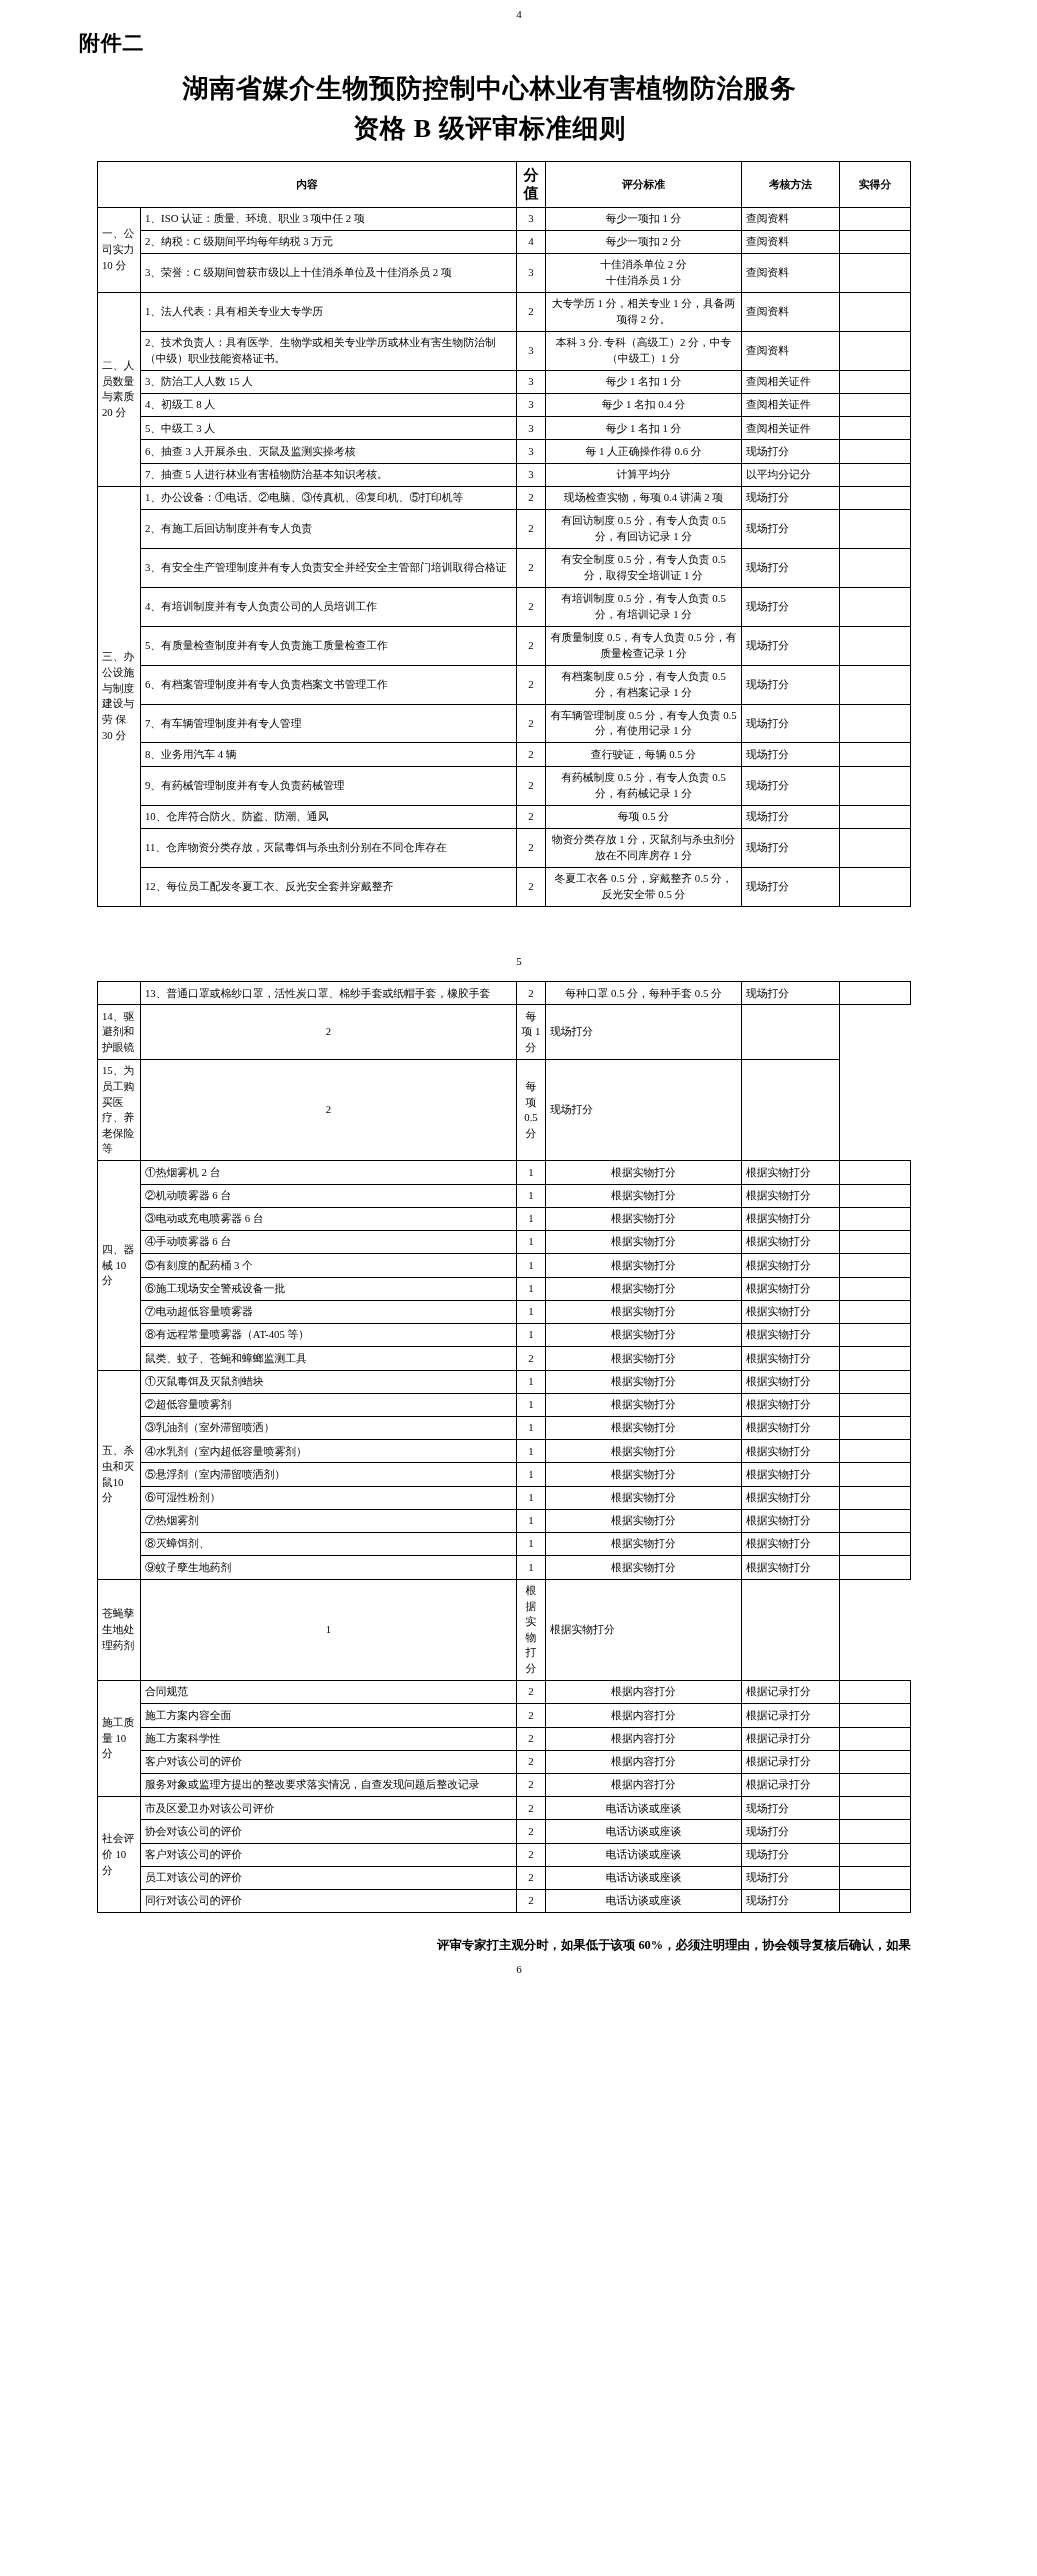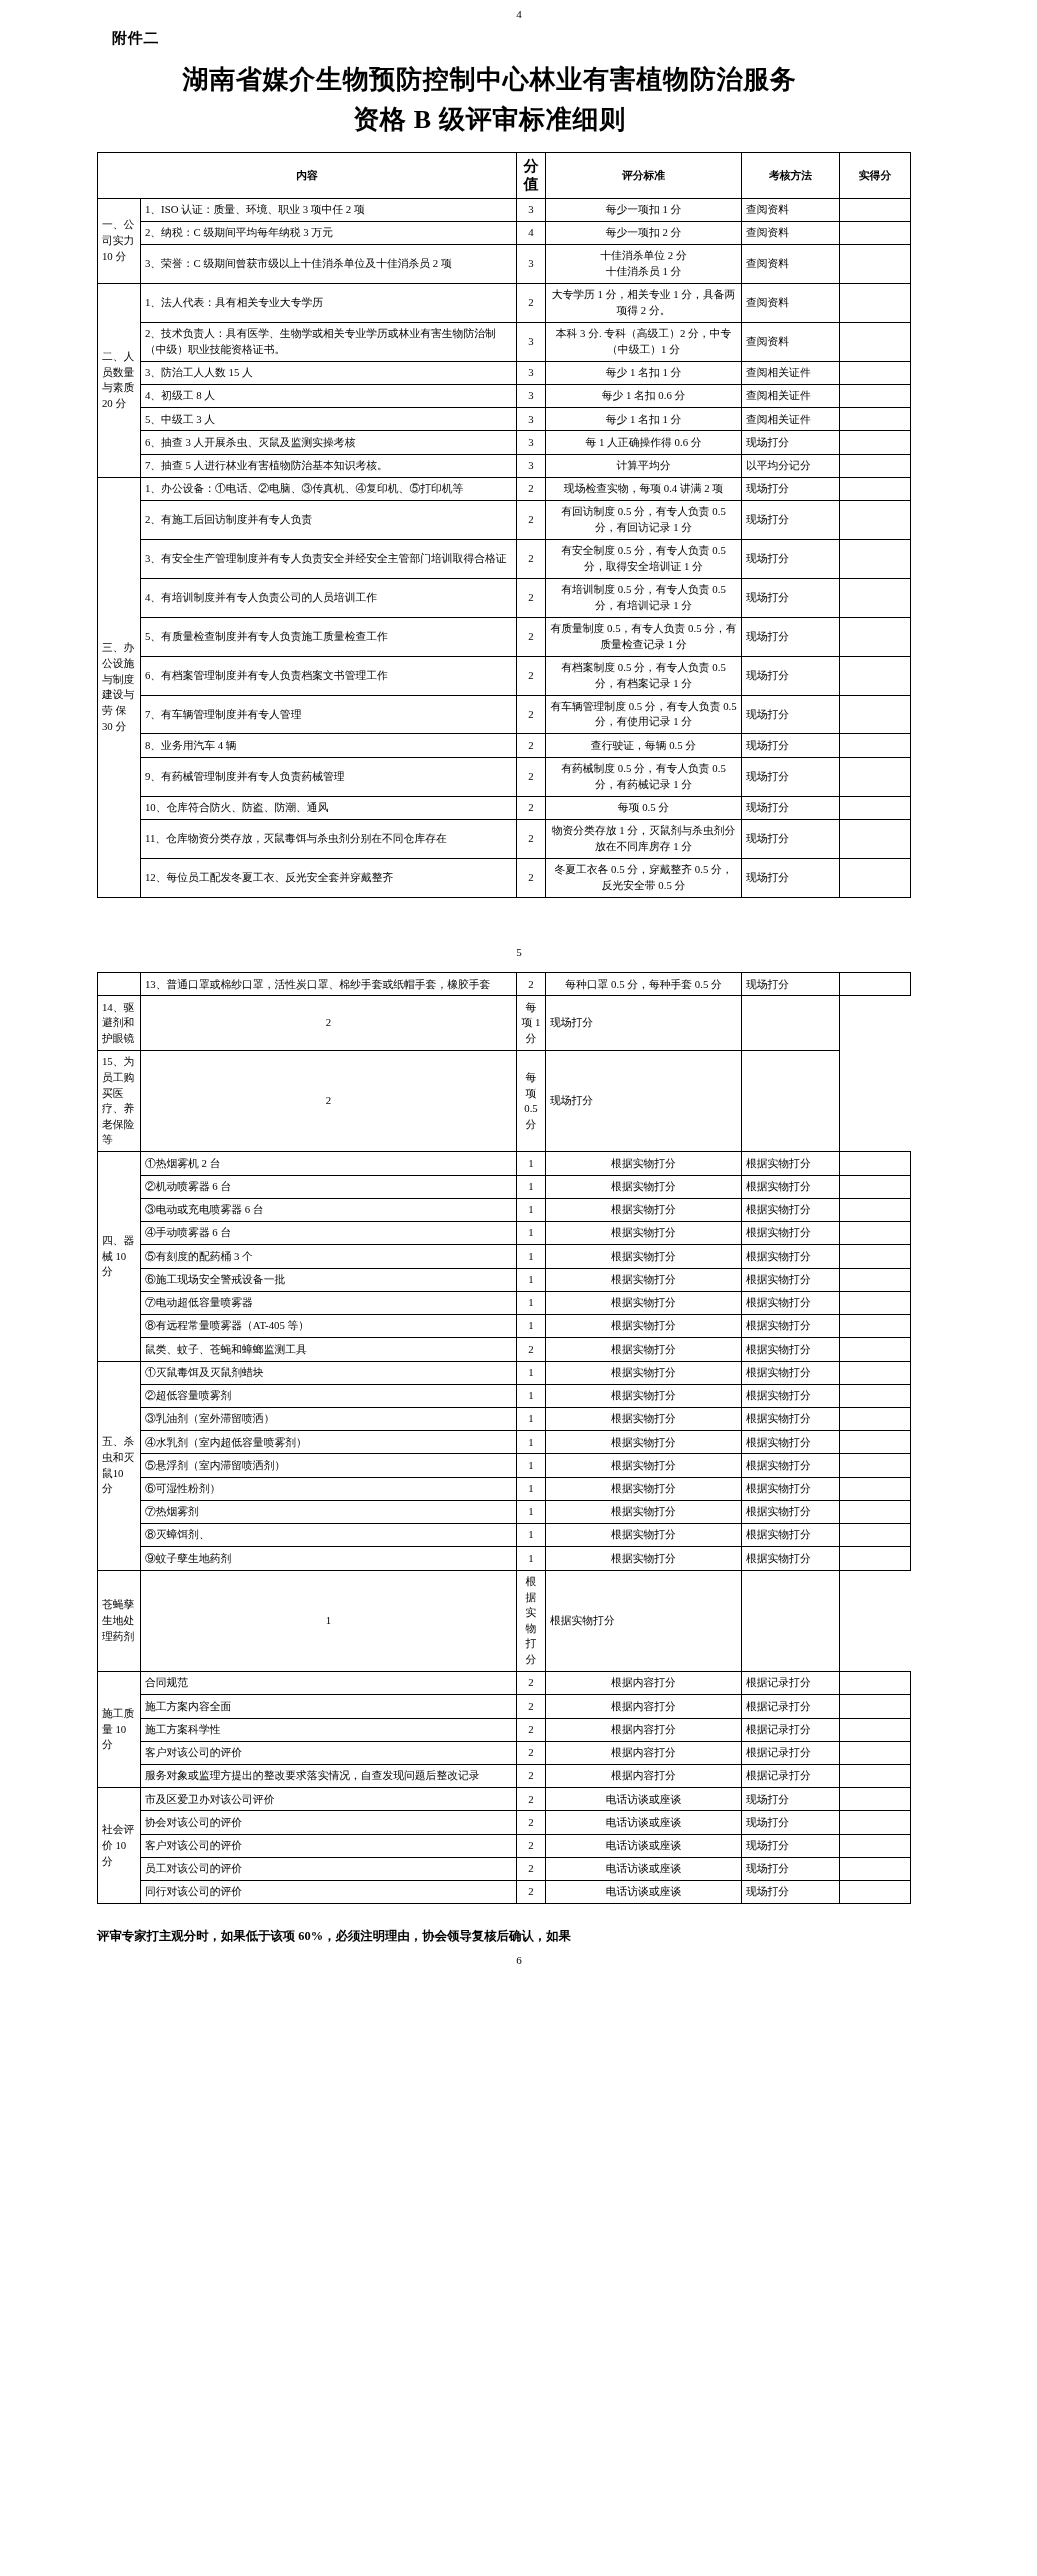--- a/index.html
+++ b/index.html
@@ -19,23 +19,23 @@
     padding: 0 0 6.5px 0;
   }
   .page-num {
     text-align: center;
     font-size: 11px;
     padding-top: 7.8px;
     padding-bottom: 2.6px;
     font-family: "Liberation Serif", serif;
   }
   .attach-label {
-    font-size: 15px;
+    font-size: 21px;
     font-weight: bold;
-    padding-left: 112px;
+    padding-left: 79px;
     padding-top: 6.5px;
     letter-spacing: 0.7px;
   }
   .doc-title {
     text-align: center;
     font-size: 26px;
     font-weight: bold;
     line-height: 1.55;
     margin-top: 11.8px;
     letter-spacing: 0.7px;
@@ -89,21 +89,21 @@
   }
   td.method {
     text-align: left;
     padding-left: 5.2px;
     width: 97px;
   }
   td.actual {
     width: 71px;
   }
   .note {
-    text-align: left;
+    text-align: right;
     font-size: 12.4px;
     line-height: 1.6;
     margin-top: 14.4px;
     padding: 0 127px 0 97px;
     font-weight: bold;
   }
   .spacer {
     height: 26px;
   }
   col.c-cat { width: 43px; }
@@ -183,21 +183,21 @@
           <tr>
             <td class="content">3、防治工人人数 15 人</td>
             <td class="score">3</td>
             <td class="crit">每少 1 名扣 1 分</td>
             <td class="method">查阅相关证件</td>
             <td class="actual"></td>
           </tr>
           <tr>
             <td class="content">4、初级工 8 人</td>
             <td class="score">3</td>
-            <td class="crit">每少 1 名扣 0.6 分</td>
+            <td class="crit">每少 1 名扣 0.4 分</td>
             <td class="method">查阅相关证件</td>
             <td class="actual"></td>
           </tr>
           <tr>
             <td class="content">5、中级工 3 人</td>
             <td class="score">3</td>
             <td class="crit">每少 1 名扣 1 分</td>
             <td class="method">查阅相关证件</td>
             <td class="actual"></td>
           </tr>

